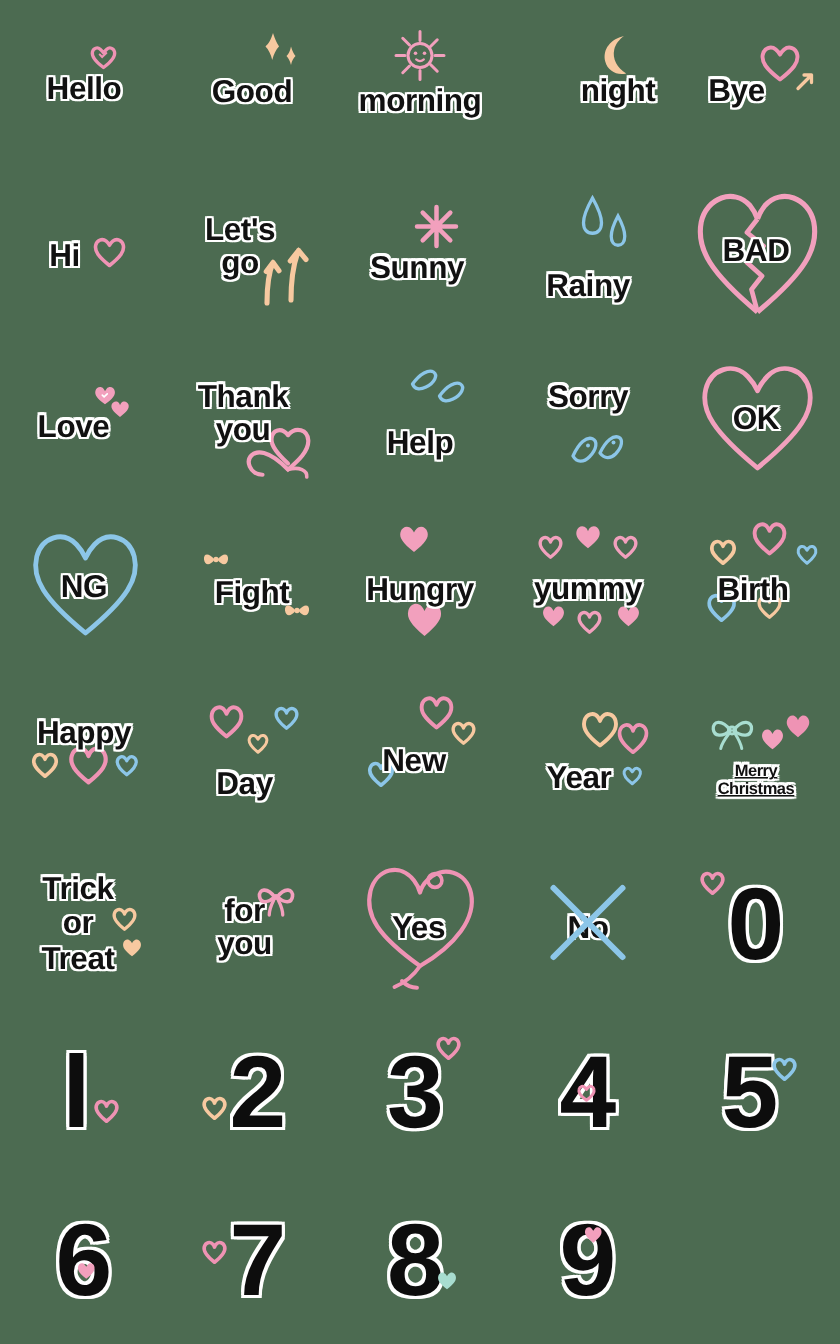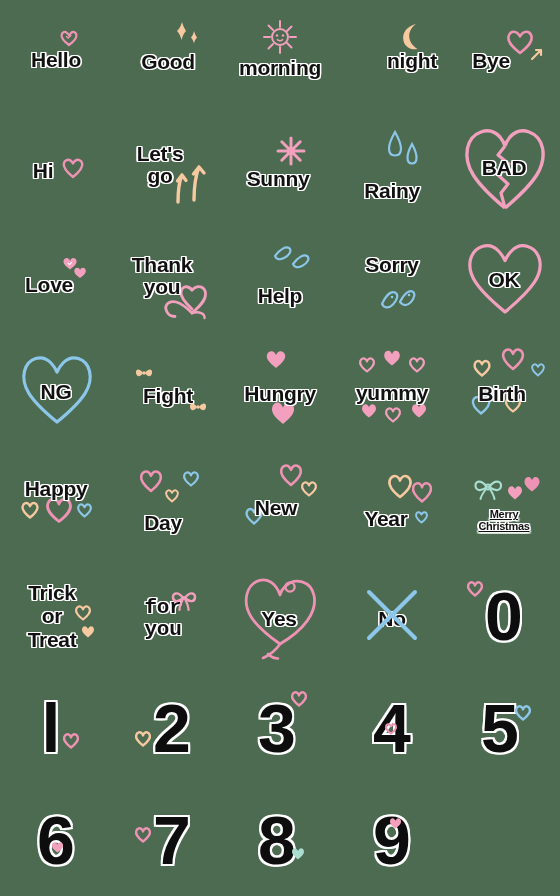--- a/index.html
+++ b/index.html
@@ -548,21 +548,21 @@
   <div class="cell">
     <div class="sticker">
       <span class="deco front" style="left:58px;top:28px;">
         <svg width="28" height="24" viewBox="0 0 28 24">
           <path d="M13 10 C8 3 2.5 5 3 9.5 C3.5 14 8 14.5 13 10 Z" fill="none" stroke="#f2a0bd" stroke-width="2.4" stroke-linejoin="round"></path>
           <path d="M15 10 C20 3 25.5 5 25 9.5 C24.5 14 20 14.5 15 10 Z" fill="none" stroke="#f2a0bd" stroke-width="2.4" stroke-linejoin="round"></path>
           <path d="M12.5 12 C10.5 16 9.5 19 9.5 22 M15.5 12 C17.5 16 18.5 19 18.5 22" fill="none" stroke="#f2a0bd" stroke-width="2.2" stroke-linecap="round"></path>
           <circle cx="14" cy="10" r="2" fill="#f2a0bd"></circle>
         </svg>
       </span>
-      <span class="word sz-md two" style="margin-right:10px;margin-top:6px;font-family:Liberation Mono, monospace;">
+      <span class="word sz-md two" style="margin-right:10px;margin-top:6px;">
         <span>for</span><br>
         <span>you</span>
       </span>
     </div>
   </div>
 
   <div class="cell">
     <div class="sticker">
       <span class="deco" style="left:14px;top:10px;">
         <svg width="84" height="92" viewBox="0 0 84 92">

